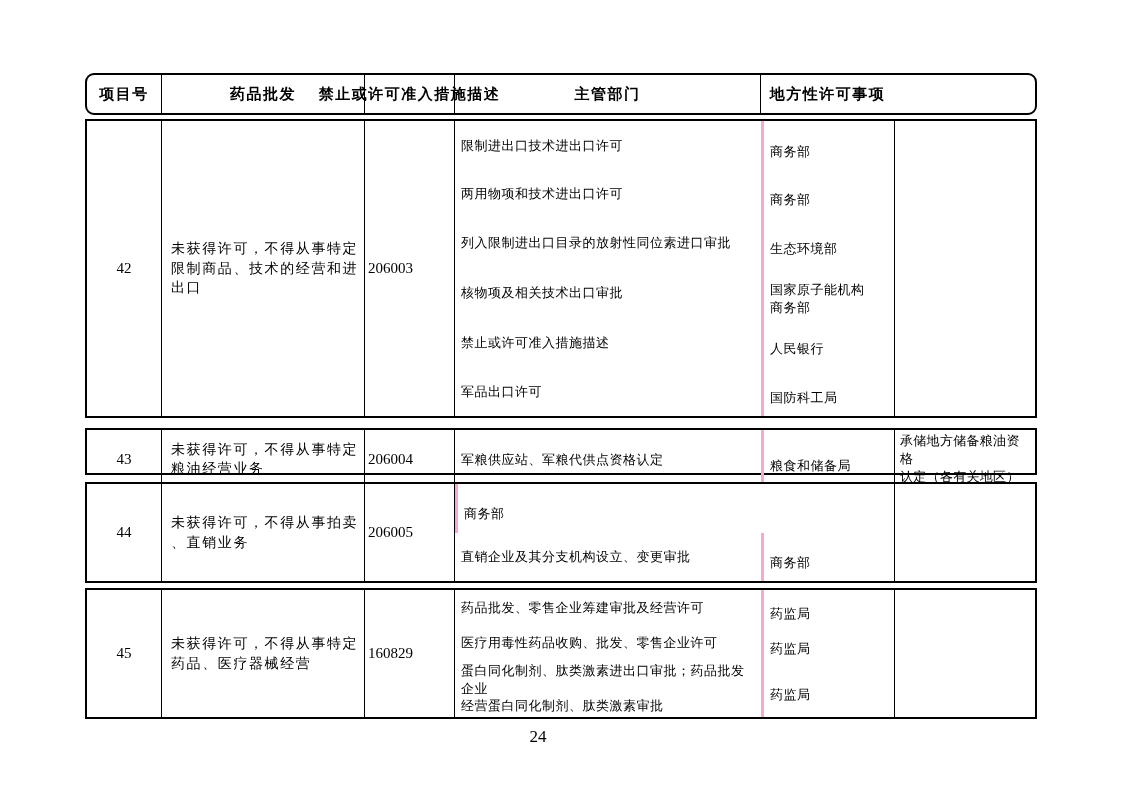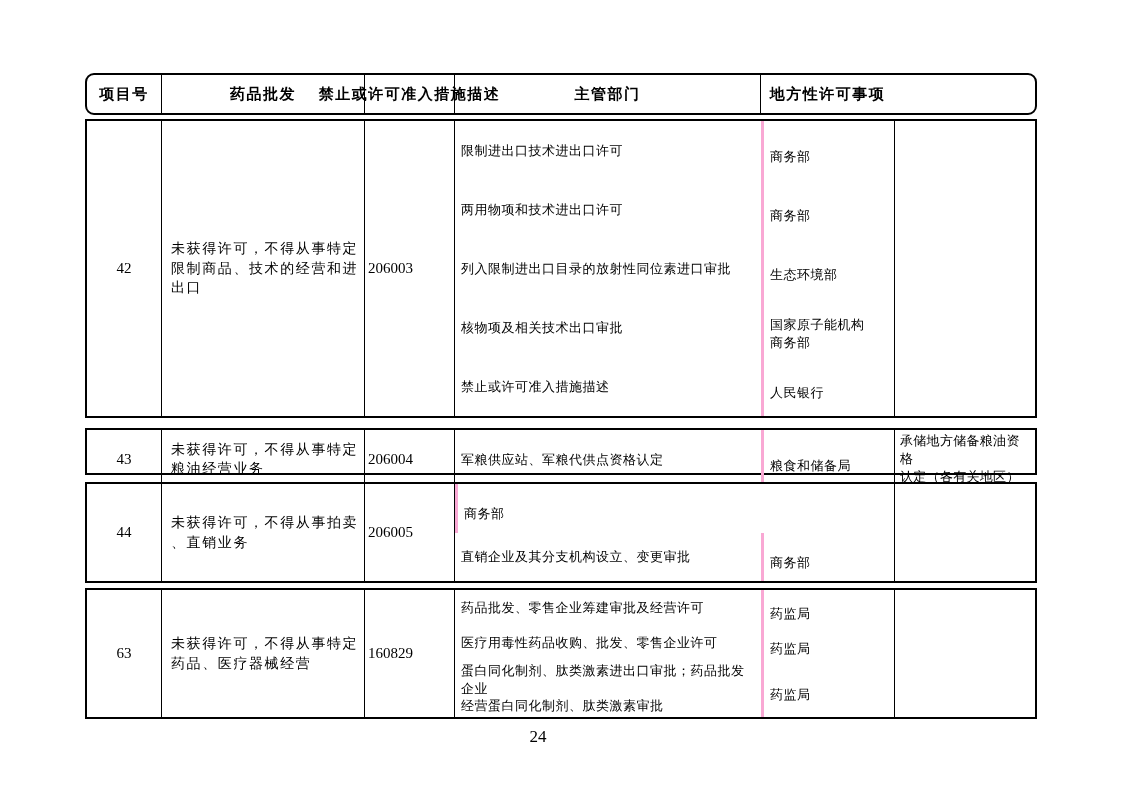--- a/index.html
+++ b/index.html
@@ -98,20 +98,24 @@
       </div>
       <div class="measure-row">
         <div class="m-desc">核物项及相关技术出口审批</div>
         <div class="m-dept">国家原子能机构
 商务部</div>
       </div>
       <div class="measure-row">
         <div class="m-desc">禁止或许可准入措施描述</div>
         <div class="m-dept">人民银行</div>
       </div>
+      <div class="measure-row">
+        <div class="m-desc">军品出口许可</div>
+        <div class="m-dept">国防科工局</div>
+      </div>
     </div>
     <div class="cell c6"></div>
   </div>
 
   <div class="tbox row-box r43">
     <div class="cell c1">43</div>
     <div class="cell c2">未获得许可，不得从事特定
 粮油经营业务</div>
     <div class="cell c3">206004</div>
     <div class="cell measures">
@@ -135,21 +139,21 @@
       </div>
       <div class="measure-row">
         <div class="m-desc">直销企业及其分支机构设立、变更审批</div>
         <div class="m-dept">商务部</div>
       </div>
     </div>
     <div class="cell c6"></div>
   </div>
 
   <div class="tbox row-box r45">
-    <div class="cell c1">63</div>
+    <div class="cell c1">45</div>
     <div class="cell c2">未获得许可，不得从事特定
 药品、医疗器械经营</div>
     <div class="cell c3">160829</div>
     <div class="cell measures">
       <div class="measure-row">
         <div class="m-desc">药品批发、零售企业筹建审批及经营许可</div>
         <div class="m-dept">药监局</div>
       </div>
       <div class="measure-row">
         <div class="m-desc">医疗用毒性药品收购、批发、零售企业许可</div>

